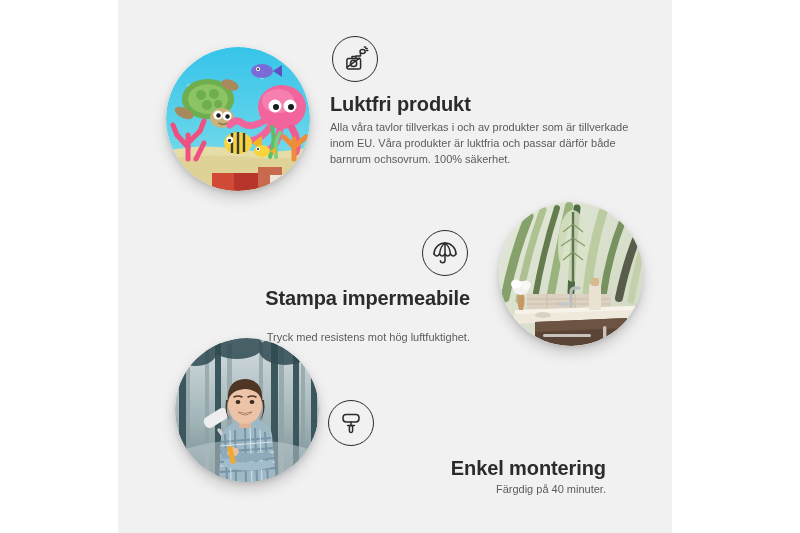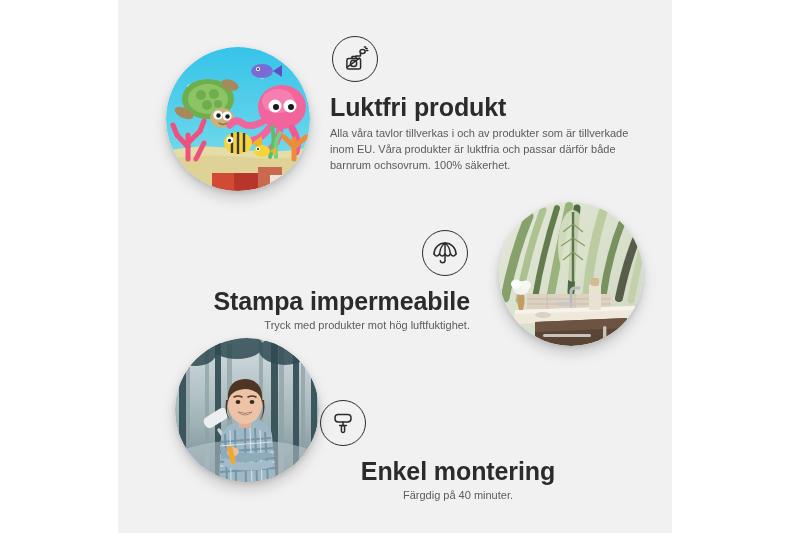--- a/index.html
+++ b/index.html
@@ -46,21 +46,21 @@
     align-items: center;
     justify-content: center;
     box-sizing: border-box;
   }
 
   .icon-wrap svg {
     display: block;
   }
 
   .feat-title {
-    font-size: 25px;
+    font-size: 20px;
     font-weight: bold;
     color: #2b2b2b;
     letter-spacing: -0.1px;
     line-height: 1.2;
     margin: 10px 0 4px 0;
   }
 
   .feat-body {
     font-size: 11px;
     color: #5b5b5b;
@@ -81,28 +81,28 @@
   #feature-waterproof {
     left: 205px;
     top: 230px;
     width: 265px;
     text-align: right;
   }
   #feature-waterproof .icon-wrap {
     margin-left: auto;
     margin-right: 2px;
   }
-  #feature-waterproof .feat-title { margin-bottom: 2px; }
+  #feature-waterproof .feat-title { margin-bottom: 20px; }
 
   
   #feature-mounting {
-    left: 318px;
+    left: 326px;
     top: 400px;
     width: 280px;
-    text-align: center;
+    text-align: right;
   }
   #feature-mounting .icon-wrap { margin-left: 2px; }
   #feature-mounting .feat-title { margin-bottom: 2px; }
 
   
   .photo {
     position: absolute;
     border-radius: 50%;
     overflow: hidden;
     box-shadow: 0 7px 14px rgba(0,0,0,0.17), 0 2px 5px rgba(0,0,0,0.10);
@@ -328,21 +328,21 @@
         <path d="M3 15 a11 11 0 0 1 22 0"></path>
 
         <path d="M3 15 q2.75 4 5.5 0 q2.75 4 5.5 0 q2.75 4 5.5 0 q2.75 4 5.5 0"></path>
 
         <path d="M14 4 L14 15 M8.5 15 q1 -8 5.5 -11 M19.5 15 q-1 -8 -5.5 -11"></path>
 
         <path d="M14 15 L14 21.5 q0 2.2 -2.4 2.2 q-2.2 0 -2.2 -2"></path>
       </svg>
     </div>
     <div class="feat-title">Stampa impermeabile</div>
-    <p class="feat-body">Tryck med produkter mot hög luftfuktighet.</p>
+    <p class="feat-body">Tryck med resistens mot hög luftfuktighet.</p>
   </div>
 
   <div class="photo" id="photo-painter">
     <svg width="144" height="144" viewBox="0 0 144 144" aria-hidden="true">
       <defs>
         <clipPath id="clipPaint">
             <circle cx="72" cy="72" r="72"></circle>
           </clipPath>
         <linearGradient id="forestGrad" x1="0" y1="0" x2="0" y2="1">
           <stop offset="0%" stop-color="#d5dee1"></stop>

